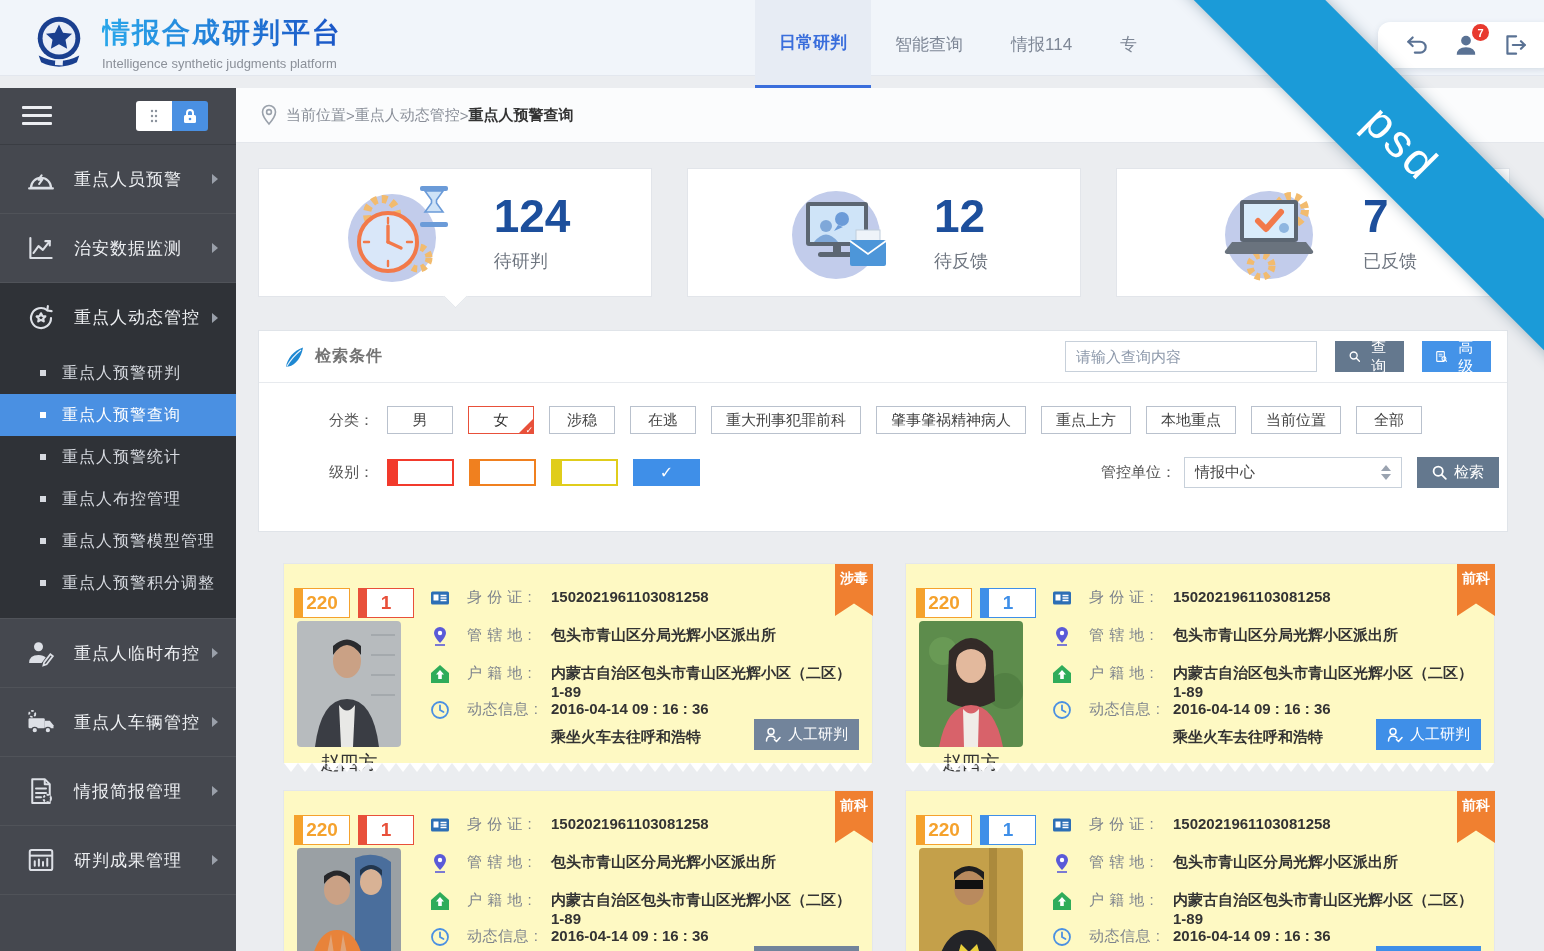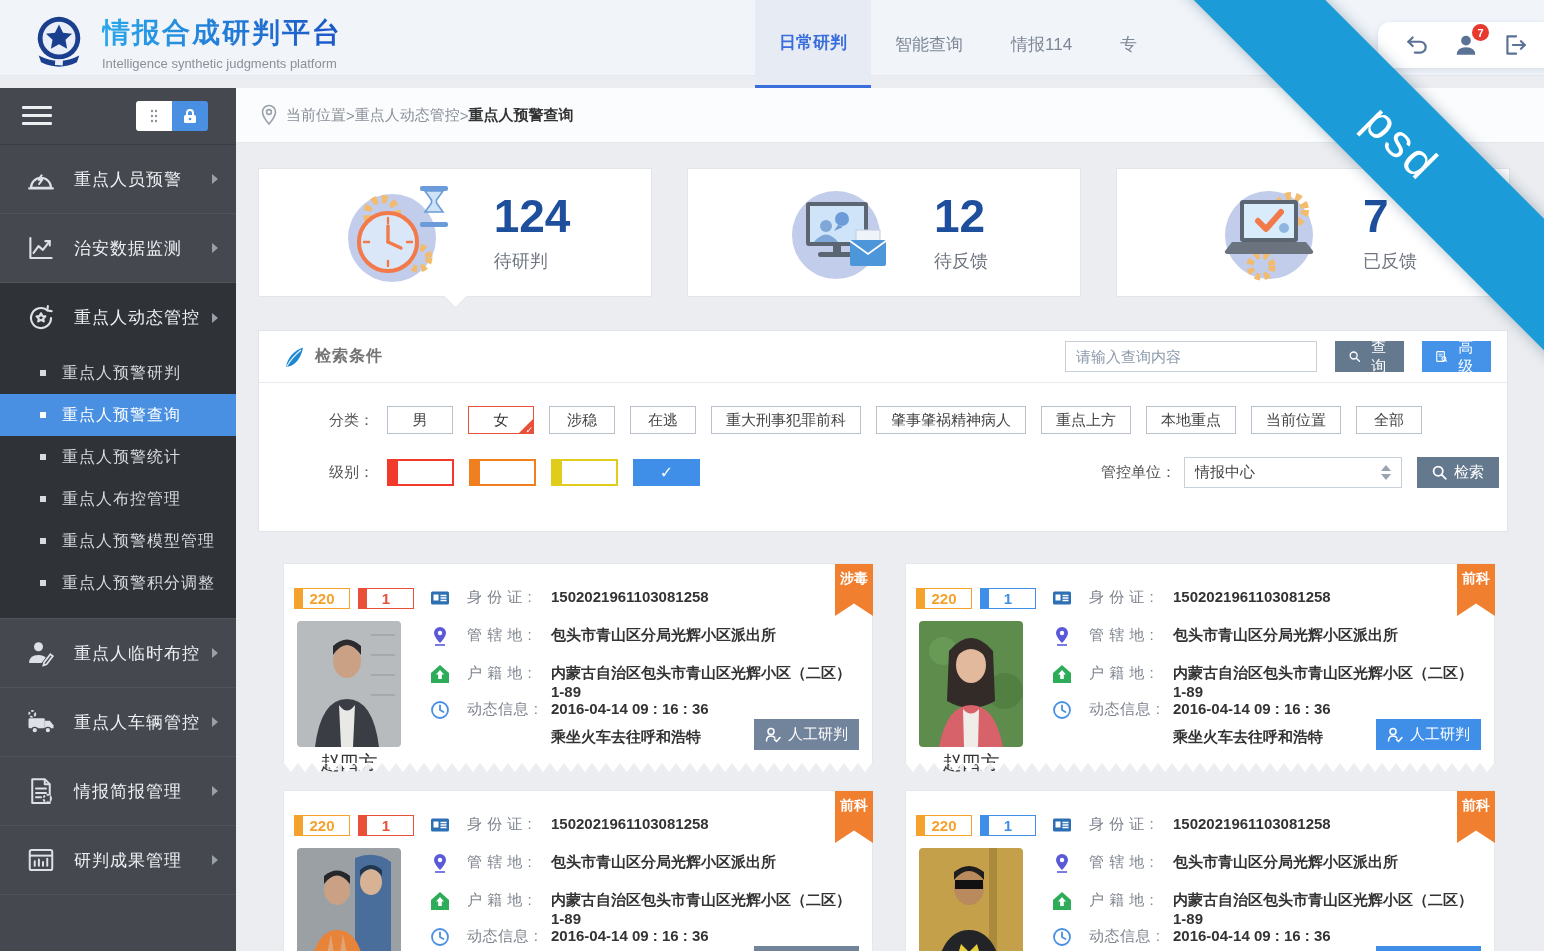--- a/index.html
+++ b/index.html
@@ -88,27 +88,27 @@
   .unit-label { font-size:15px; color:#555; margin-right:8px; }
   .unit-select { width:218px; height:31px; border:1px solid #c7d0da; display:flex; align-items:center; padding:0 10px; font-size:15px; color:#444; cursor:pointer; position:relative; }
   .sel-arrows { position:absolute; right:10px; top:7px; }
   .sel-arrows b { display:block; width:0; height:0; border-left:5px solid transparent; border-right:5px solid transparent; }
   .sel-arrows b.up { border-bottom:6px solid #9aa3b0; margin-bottom:3px; }
   .sel-arrows b.dn { border-top:6px solid #9aa3b0; }
   .btn-search { background:#64788e; width:82px; margin-left:15px; margin-right:8px; }
 
   
   .cards-grid { position:absolute; left:47px; top:475px; width:1212px; }
-  .pcard { position:absolute; width:590px; height:200px; background:#ffffff; border:1px solid #e4e7ec; border-bottom:none; }
+  .pcard { position:absolute; width:590px; height:200px; background:#fef9c3; border:1px solid #e4e7ec; border-bottom:none; }
   .pcard.c0 { left:0; top:0; } .pcard.c1 { left:622px; top:0; }
   .pcard.c2 { left:0; top:227px; } .pcard.c3 { left:622px; top:227px; }
   .zigzag { position:absolute; left:0; bottom:-9px; width:588px; height:9px; }
   .ribbon { position:absolute; left:551px; top:0; width:38px; height:52px; background:#f08030; clip-path:polygon(0 0,100% 0,100% 100%,50% 76%,0 100%); display:flex; justify-content:center; padding-top:6px; }
   .ribbon span { color:#fff; font-size:14px; font-weight:bold; }
-  .badge { position:absolute; top:24px; width:56px; height:21px; border:1px solid; display:flex; align-items:center; justify-content:center; font-size:15px; font-weight:bold; background:#fff; }
+  .badge { position:absolute; top:24px; width:56px; height:30px; border:1px solid; display:flex; align-items:center; justify-content:center; font-size:19px; font-weight:bold; background:#fff; }
   .badge i { position:absolute; left:0; top:0; bottom:0; width:8px; background:currentColor; }
   .badge-score { left:10px; color:#f5a22d; border-color:#f5a22d; }
   .badge-rank { left:74px; }
   .photo { position:absolute; left:13px; top:57px; width:104px; height:126px; border-radius:4px; overflow:hidden; }
   .photo svg { width:104px; height:126px; display:block; }
   .pname { position:absolute; left:0; top:186px; width:130px; text-align:center; font-size:19px; color:#333; }
   .irow { position:absolute; left:146px; display:flex; align-items:flex-start; }
   .irow-icon { width:20px; height:20px; flex:none; margin-right:17px; }
   .irow-icon svg { width:20px; height:20px; }
   .irow-label { width:84px; flex:none; font-size:15px; color:#7d838d; letter-spacing:.5px; }

